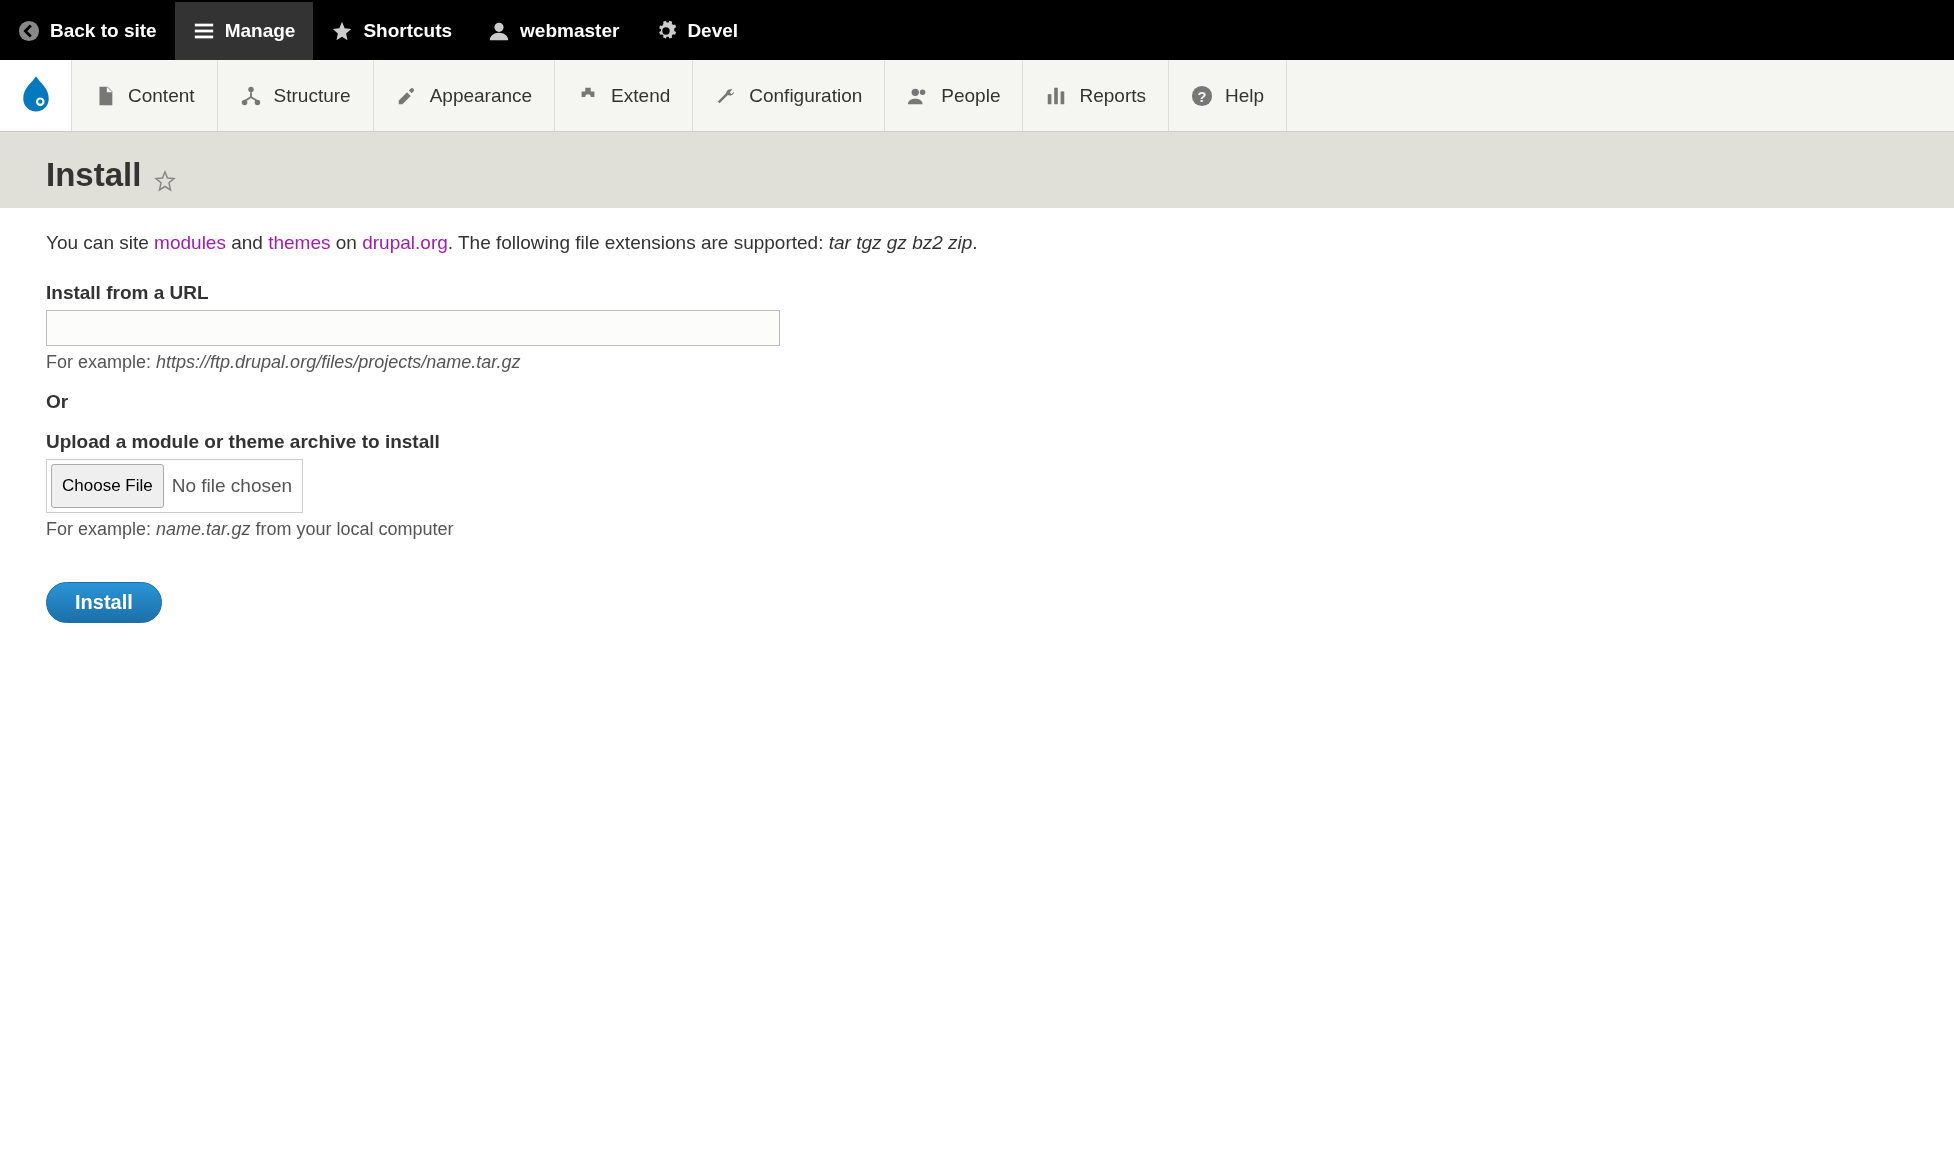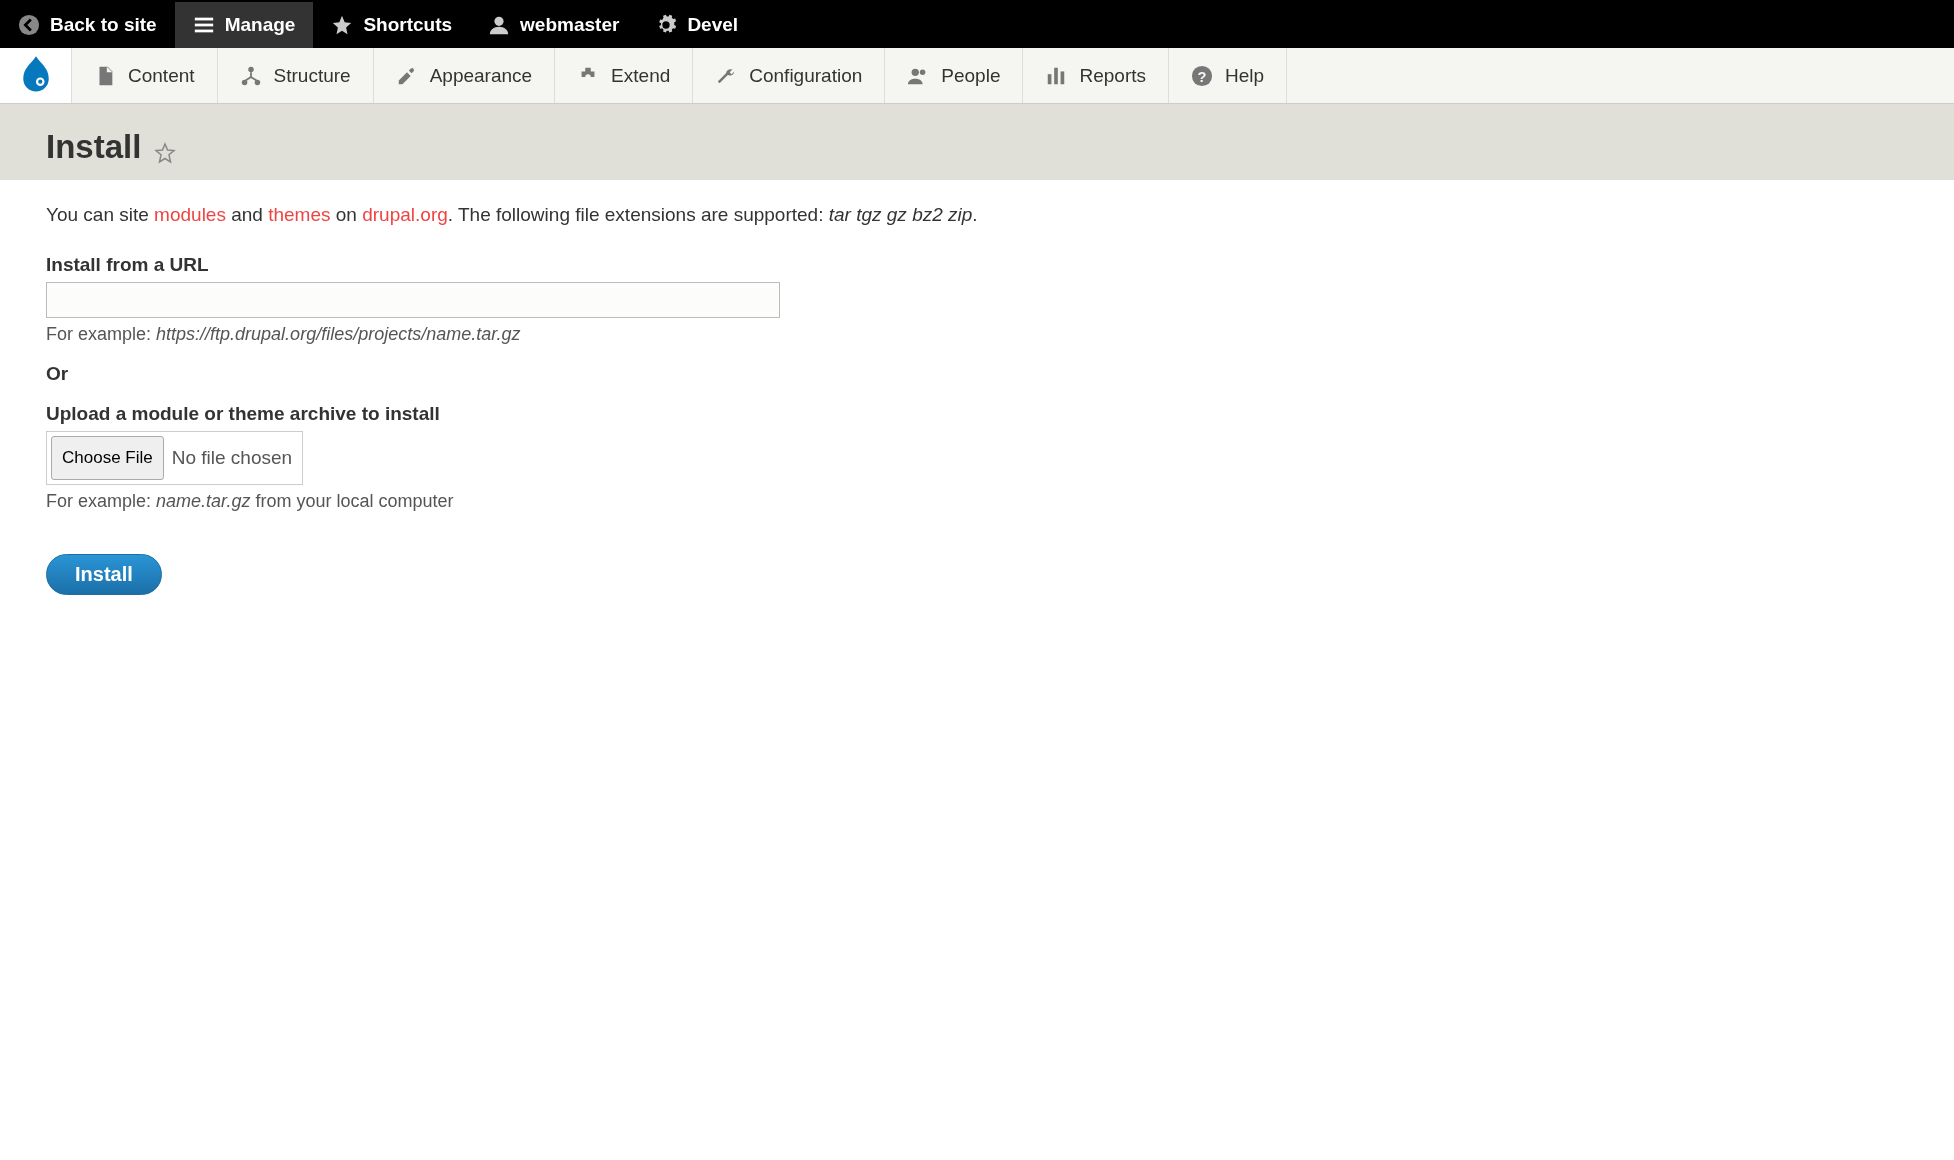--- a/index.html
+++ b/index.html
@@ -3,21 +3,21 @@
 <meta charset="utf-8">
 <style>
 * { box-sizing: border-box; margin: 0; padding: 0; }
 body { font-family: "Lucida Grande", "Lucida Sans Unicode", Verdana, sans-serif; font-size: 14px; color: #333; background: #fff; }
 
 
 .toolbar-top {
   background: #000;
   display: flex;
   align-items: stretch;
-  height: 48px;
+  height: 60px;
   border-top: 2px solid #000;
 }
 .toolbar-top .item {
   display: flex;
   align-items: center;
   padding: 0 18px;
   color: #fff;
   font-weight: bold;
   font-size: 19px;
   cursor: pointer;
@@ -29,21 +29,21 @@
 .toolbar-top .icon { display: inline-flex; align-items: center; justify-content: center; width: 22px; height: 22px; }
 .toolbar-top svg { fill: #ccc; }
 .toolbar-top .item.active svg { fill: #fff; }
 
 
 .toolbar-admin {
   background: #f5f5f2;
   border-bottom: 1px solid #ccc;
   display: flex;
   align-items: stretch;
-  height: 56px;
+  height: 72px;
   box-shadow: 0 2px 3px rgba(0,0,0,0.1);
 }
 .toolbar-admin .brand {
   width: 72px;
   display: flex;
   align-items: center;
   justify-content: center;
   border-right: 1px solid #ddd;
   background: #fff;
 }
@@ -76,21 +76,21 @@
 .star-outline { width: 24px; height: 24px; }
 .star-outline svg { fill: none; stroke: #888; stroke-width: 1.5; }
 
 
 .region-content { padding: 24px 46px; }
 .breadcrumb { font-size: 19px; margin-bottom: 30px; }
 .breadcrumb a { color: #0678be; text-decoration: none; }
 .breadcrumb .sep { color: #333; margin: 0 4px; }
 
 .intro { font-size: 19px; color: #333; margin-bottom: 28px; }
-.intro a { color: #ef4444; text-decoration: none; }
+.intro a { color: #a21caf; text-decoration: none; }
 .intro em { font-style: italic; }
 
 .form-item { margin-bottom: 18px; }
 .form-item label { display: block; font-weight: bold; font-size: 19px; margin-bottom: 6px; }
 .form-text {
   width: 734px;
   height: 36px;
   border: 1px solid #bbb;
   background: #fcfcfa;
   padding: 4px 8px;

